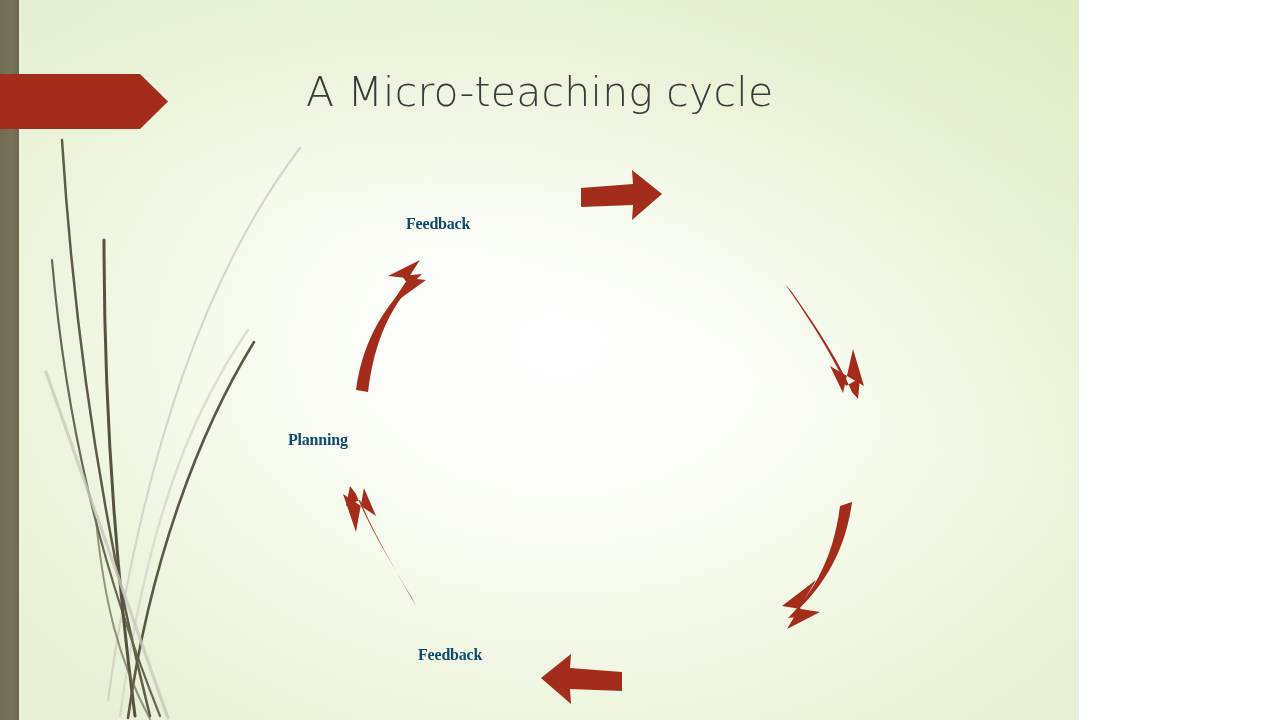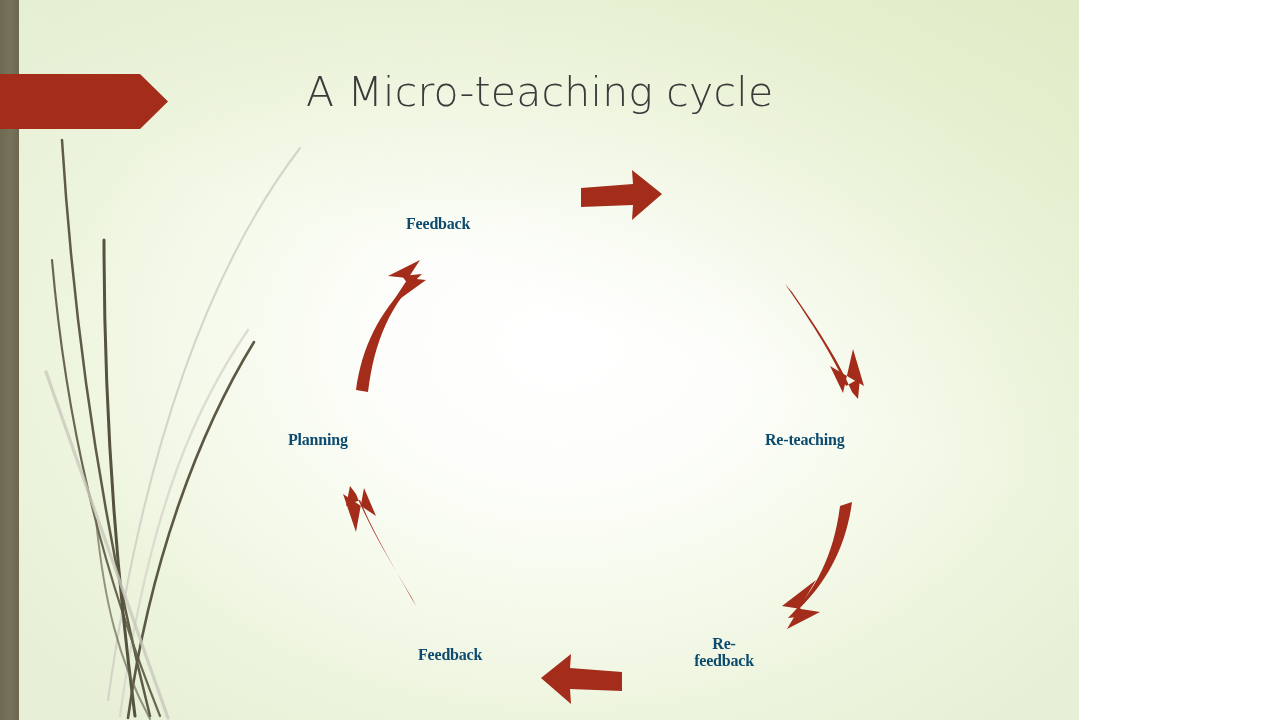--- a/index.html
+++ b/index.html
@@ -173,24 +173,19 @@
                  L 162 126 L 182 124
                  C 152 152, 134 190, 128 242 Z"></path>
         <path d="M150 156 L 186 130 L 148 126 L 180 110 Z"></path>
       </g>
     </svg>
   </div>
 
   <div class="node-label lbl-feedback">Feedback</div>
 
 
-  <div class="node-label lbl-reteaching">Re-teaching</div>
 
-  <div class="node-label lbl-refeedback">
-    <span>Re-</span><br>
-    <span>feedback</span>
-  </div>
 
   <div class="node-label lbl-planning">Feedback</div>
 
   <div class="node-label lbl-teaching">Planning</div>
 
 </div>
 
 </body></html>

